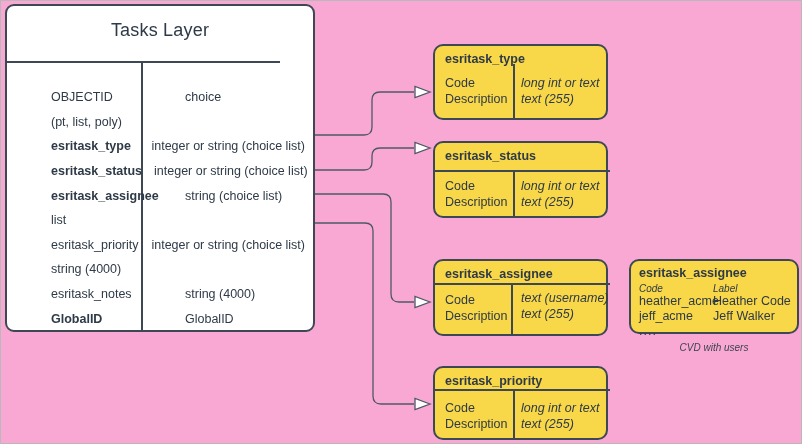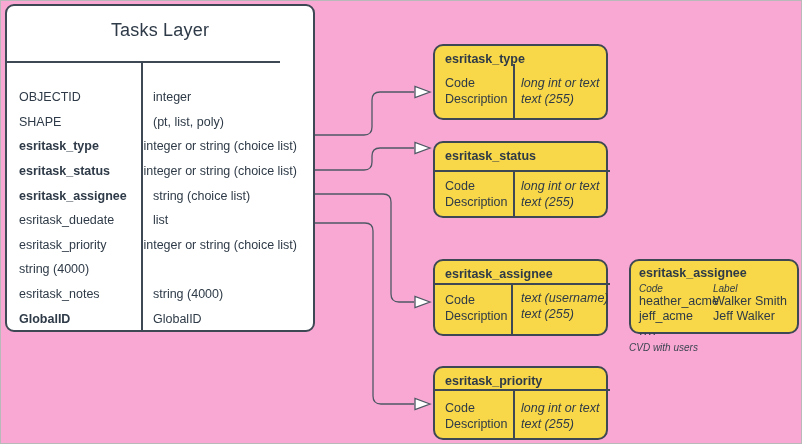--- a/index.html
+++ b/index.html
@@ -23,21 +23,21 @@
   .tasks-title{
     position:absolute;top:14px;left:0;width:100%;text-align:center;
     font-size:18px;letter-spacing:.2px;
   }
   .tasks-header-line{
     position:absolute;top:55px;left:0;width:273px;height:2px;background:var(--stroke);
   }
   .tasks-col-divider{
     position:absolute;top:55px;bottom:0;left:134px;width:2px;background:var(--stroke);
   }
-  .tasks-rows{position:absolute;top:79px;left:0;right:16px;}
+  .tasks-rows{position:absolute;top:79px;left:0;right:8px;padding-left:32px;}
   .t-row{display:flex;height:24.6px;align-items:center;font-size:12.5px;}
   .t-row .cell-name{width:134px;padding-left:12px;box-sizing:border-box;white-space:nowrap;}
   .t-row .cell-type{padding-left:12px;white-space:nowrap;}
   .bold{font-weight:bold;}
   
   .cvd-box{
     position:absolute;width:175px;box-sizing:border-box;
     background:var(--fill);border:2px solid var(--stroke);border-radius:10px;
   }
   .cvd-box .box-title{font-weight:bold;font-size:12.5px;padding:6px 10px 0 10px;white-space:nowrap;}
@@ -51,60 +51,58 @@
     background:var(--fill);border:2px solid var(--stroke);border-radius:10px;
   }
   .users-title{font-weight:bold;font-size:12.5px;padding:5px 8px 0 8px;}
   .users-headers{position:absolute;top:22px;left:8px;right:4px;font-size:10px;font-style:italic;display:flex;}
   .users-headers .hcode{width:74px;}
   .users-rows{position:absolute;top:33px;left:8px;right:2px;font-size:12.5px;line-height:15px;}
   .u-row{display:flex;white-space:nowrap;}
   .u-row .ucode{width:74px;}
   .users-ellipsis{font-size:12.5px;letter-spacing:1px;}
   .users-caption{
-    position:absolute;left:628px;top:341px;width:170px;
+    position:absolute;left:628px;top:341px;width:170px;text-align:center;
     font-size:10px;font-style:italic;color:#3A4450;
   }
   
   .connector-svg{position:absolute;left:0;top:0;pointer-events:none;}
   .connector-svg path{fill:none;stroke:var(--connector);stroke-width:1.3;}
   .connector-svg polygon{fill:#ffffff;stroke:var(--connector);stroke-width:1.3;}
 </style>
 </head>
 <body>
 
 <div class="page">
 
   <div class="tasks-table">
     <div class="tasks-title">Tasks Layer</div>
     <div class="tasks-header-line"></div>
     <div class="tasks-col-divider"></div>
     <div class="tasks-rows">
       <div class="t-row">
         <span class="cell-name">OBJECTID</span>
-        <span class="cell-type">integer</span>
-      </div>
-      <div class="t-row">
-        <span class="cell-name">SHAPE</span>
+        <span class="cell-type">choice</span>
+      </div>
+      <div class="t-row">
         <span class="cell-type">(pt, list, poly)</span>
       </div>
       <div class="t-row">
         <span class="cell-name bold">esritask_type</span>
         <span class="cell-type">integer or string (choice list)</span>
       </div>
       <div class="t-row">
         <span class="cell-name bold">esritask_status</span>
         <span class="cell-type">integer or string (choice list)</span>
       </div>
       <div class="t-row">
         <span class="cell-name bold">esritask_assignee</span>
         <span class="cell-type">string (choice list)</span>
       </div>
       <div class="t-row">
-        <span class="cell-name">esritask_duedate</span>
         <span class="cell-type">list</span>
       </div>
       <div class="t-row">
         <span class="cell-name">esritask_priority</span>
         <span class="cell-type">integer or string (choice list)</span>
       </div>
       <div class="t-row">
         <span class="cell-type">string (4000)</span>
       </div>
       <div class="t-row">
@@ -175,21 +173,21 @@
 
   <div class="users-box">
     <div class="users-title">esritask_assignee</div>
     <div class="users-headers">
       <span class="hcode">Code</span>
       <span class="hlabel">Label</span>
     </div>
     <div class="users-rows">
       <div class="u-row">
         <span class="ucode">heather_acme</span>
-        <span class="ulabel">Walker Smith</span>
+        <span class="ulabel">Heather Code</span>
       </div>
       <div class="u-row">
         <span class="ucode">jeff_acme</span>
         <span class="ulabel">Jeff Walker</span>
       </div>
       <div class="users-ellipsis">....</div>
     </div>
   </div>
   <div class="users-caption">CVD with users</div>
 

